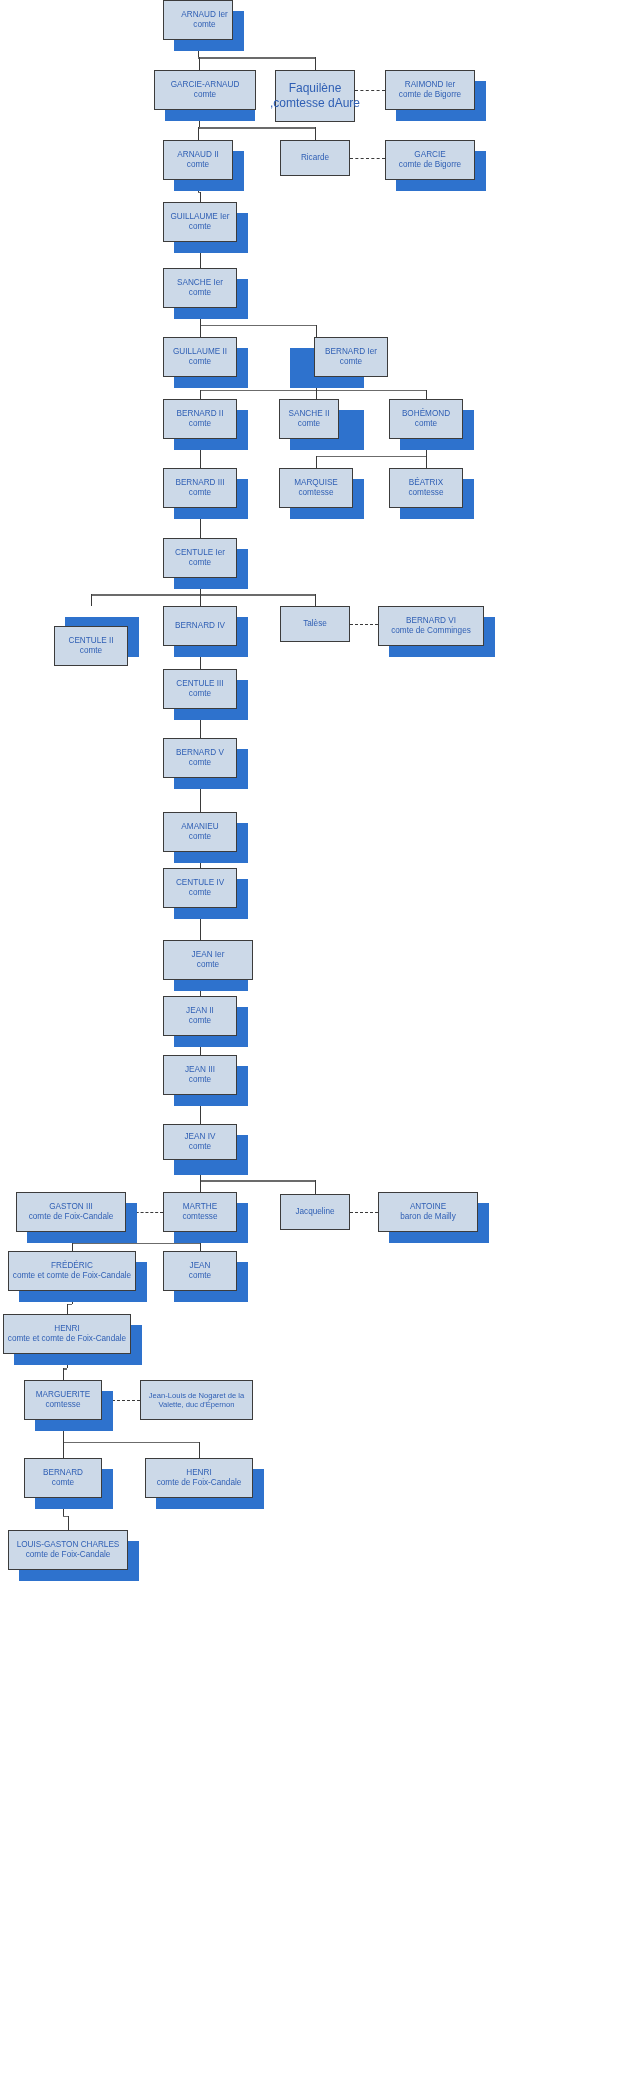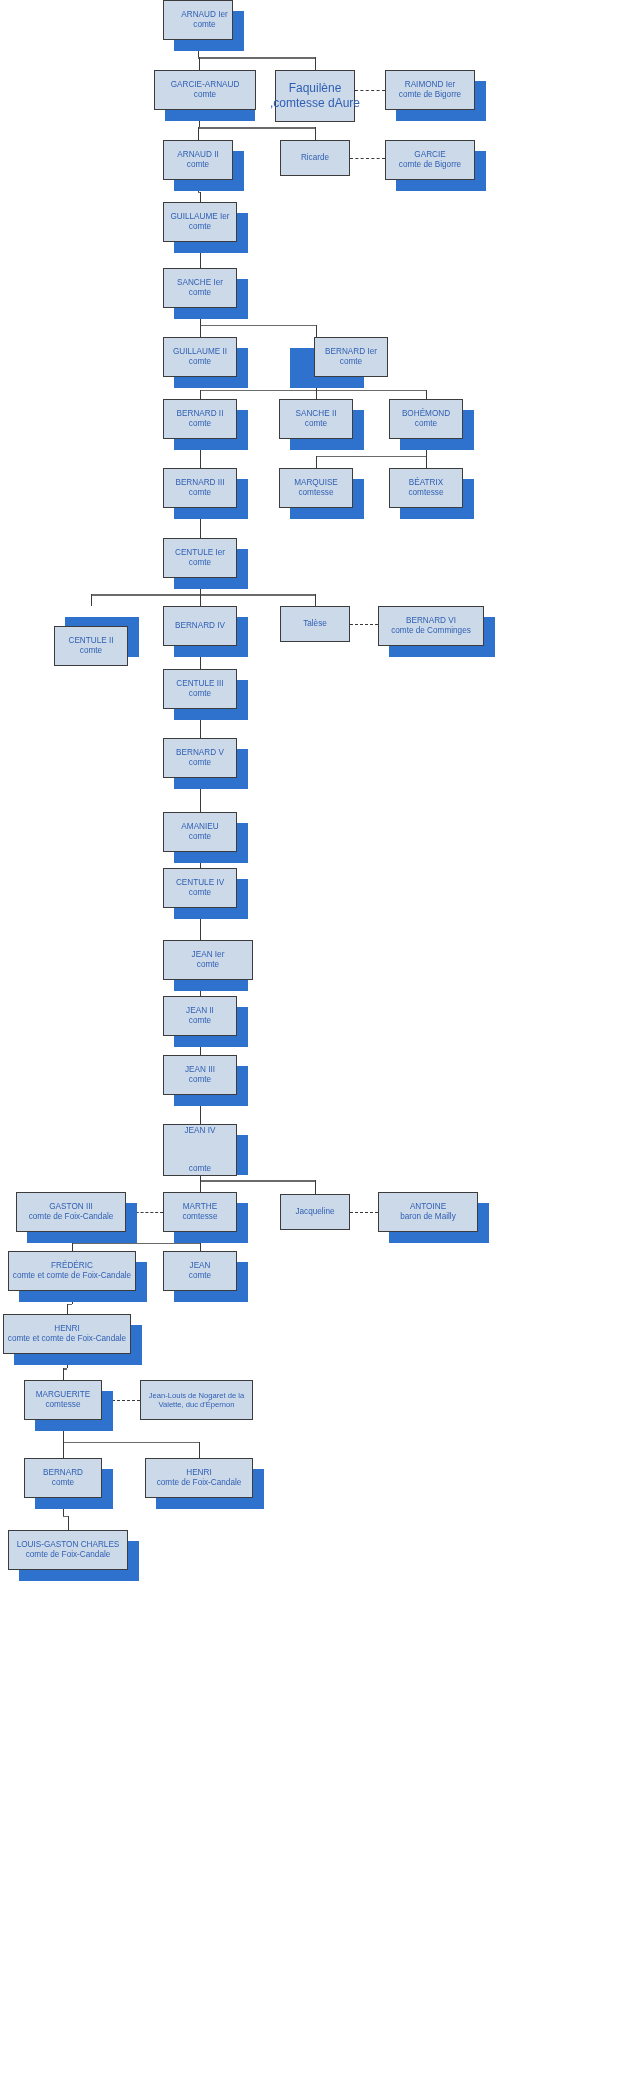--- a/index.html
+++ b/index.html
@@ -207,21 +207,21 @@
         <span class="l2">comte</span>
       </div>
       <div class="node" style="left: 279px; top: 337px; width: 74px; height: 40px; font-size: 8.2px; margin-left: 35px;">
         <span class="l1">BERNARD Ier</span>
         <span class="l2">comte</span>
       </div>
       <div class="node" style="left: 163px; top: 399px; width: 74px; height: 40px; font-size: 8.2px;">
         <span class="l1">BERNARD II</span>
         <span class="l2">comte</span>
       </div>
-      <div class="node" style="left: 279px; top: 399px; width: 74px; height: 40px; font-size: 8.2px;">
+      <div class="node" style="left: 279px; top: 399px; width: 60px; height: 40px; font-size: 8.2px;">
         <span class="l1">SANCHE II</span>
         <span class="l2">comte</span>
       </div>
       <div class="node" style="left: 389px; top: 399px; width: 74px; height: 40px; font-size: 8.2px;">
         <span class="l1">BOHÉMOND</span>
         <span class="l2">comte</span>
       </div>
       <div class="node" style="left: 163px; top: 468px; width: 74px; height: 40px; font-size: 8.2px;">
         <span class="l1">BERNARD III</span>
         <span class="l2">comte</span>
@@ -273,21 +273,21 @@
         <span class="l2">comte</span>
       </div>
       <div class="node" style="left: 163px; top: 996px; width: 74px; height: 40px; font-size: 8.2px;">
         <span class="l1">JEAN II</span>
         <span class="l2">comte</span>
       </div>
       <div class="node" style="left: 163px; top: 1055px; width: 74px; height: 40px; font-size: 8.2px;">
         <span class="l1">JEAN III</span>
         <span class="l2">comte</span>
       </div>
-      <div class="node" style="left: 163px; top: 1124px; width: 74px; height: 52px; font-size: 8.2px; justify-content: space-between;">
+      <div class="node" style="left: 163px; top: 1124px; width: 74px; height: 36px; font-size: 8.2px;">
         <span class="l1">JEAN IV</span>
         <span class="l2">comte</span>
       </div>
       <div class="node" style="left: 16px; top: 1192px; width: 110px; height: 40px; font-size: 8.2px;">
         <span class="l1">GASTON III</span>
         <span class="l2">comte de Foix-Candale</span>
       </div>
       <div class="node" style="left: 163px; top: 1192px; width: 74px; height: 40px; font-size: 8.2px;">
         <span class="l1">MARTHE</span>
         <span class="l2">comtesse</span>

